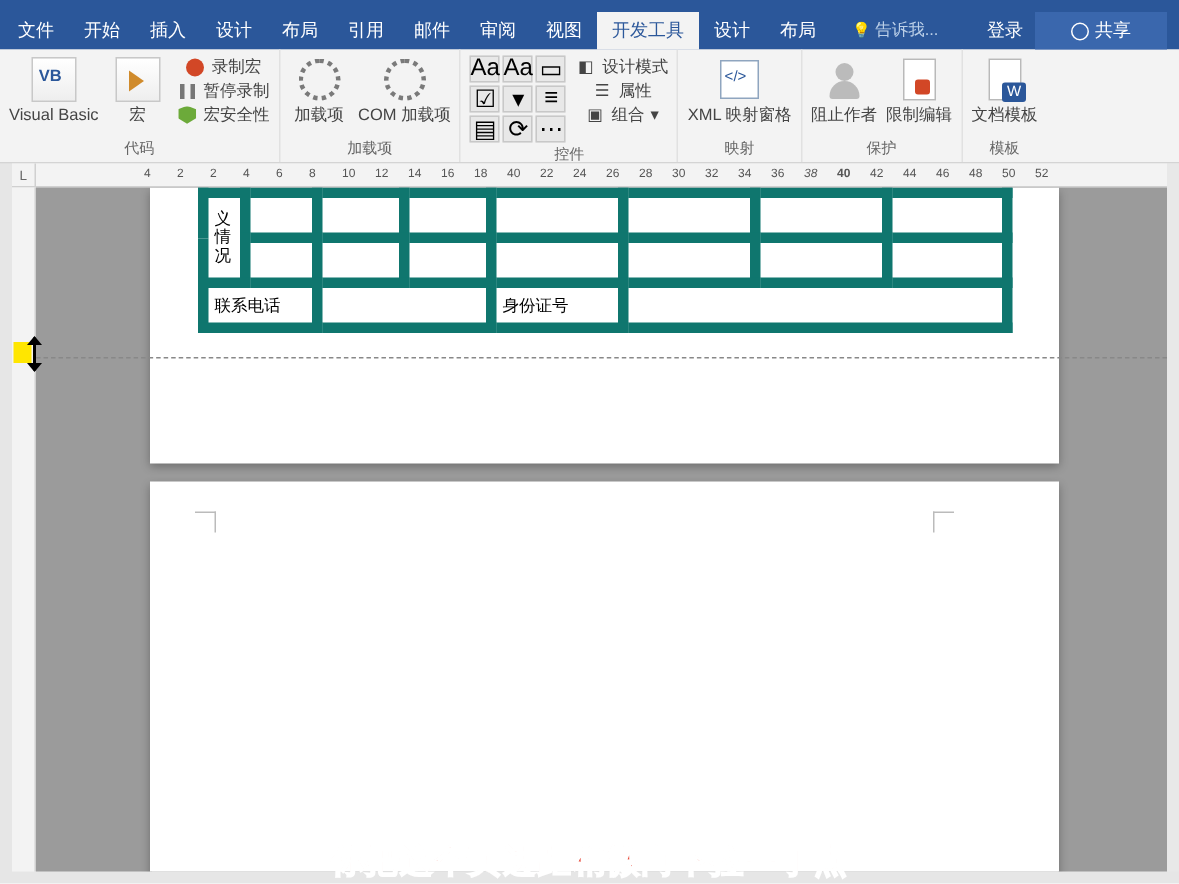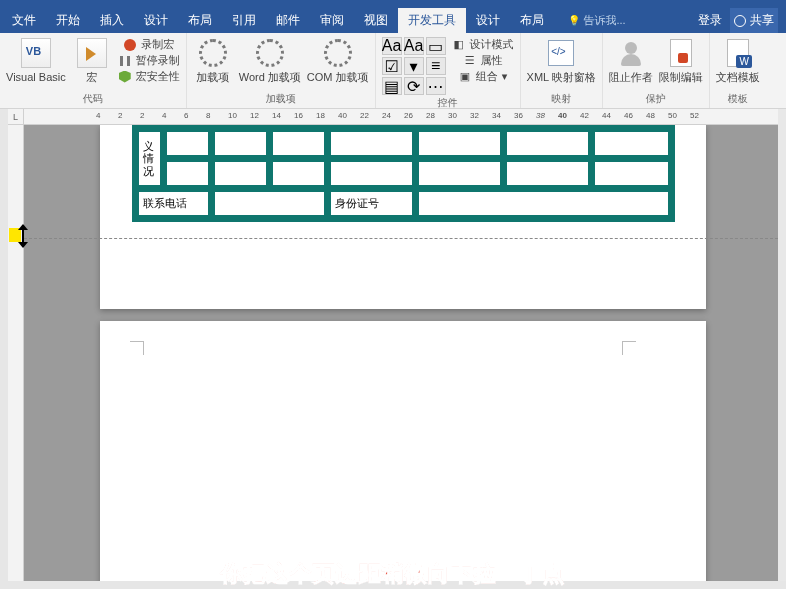--- a/index.html
+++ b/index.html
@@ -9,21 +9,21 @@
 .titlebar { background: #2b579a; height: 8px; }
 
 
 .menutabs { background: #2b579a; height: 25px; display: flex; align-items: center; padding: 0 2px; }
 .menutab { color: #fff; font-size: 12px; padding: 0 10px; height: 25px; line-height: 25px; cursor: pointer; }
 .menutab.active { background: #f3f3f3; color: #2b579a; }
 .menutab.tell { color: #bcd0e8; font-size: 11px; display: flex; align-items: center; gap: 3px; margin-left: 4px; }
 .menutab.tell::before { content: "💡"; font-size: 10px; }
 .right-actions { margin-left: auto; display: flex; align-items: center; gap: 2px; padding-right: 6px; }
 .right-action { color: #fff; font-size: 12px; padding: 0 6px; height: 25px; line-height: 25px; }
-.right-share { background: #3a67ad; display: flex; align-items: center; gap: 4px; padding: 0 4px; }
+.right-share { background: #3a67ad; display: flex; align-items: center; gap: 4px; padding: 0 24px; }
 .right-share::before { content: ""; width: 10px; height: 10px; border: 1.5px solid #fff; border-radius: 50%; display: inline-block; position: relative; }
 
 
 .ribbon { background: #f3f3f3; height: 76px; display: flex; border-bottom: 1px solid #d4d4d4; }
 .ribgrp { border-right: 1px solid #e1e1e1; display: flex; flex-direction: column; padding: 2px 6px 0; }
 .ribgrp-body { flex: 1; display: flex; align-items: flex-start; gap: 6px; padding-top: 2px; }
 .ribgrp-label { text-align: center; font-size: 10px; color: #666; padding: 1px 0 2px; }
 .bigbtn { display: flex; flex-direction: column; align-items: center; gap: 2px; cursor: pointer; min-width: 40px; }
 .bigbtn .ico { width: 32px; height: 32px; display: flex; align-items: center; justify-content: center; }
 .bigbtn .lbl { font-size: 11px; color: #444; text-align: center; line-height: 1.1; }
@@ -150,26 +150,20 @@
     <div class="ribgrp-label">代码</div>
   </div>
 
   <div class="ribgrp">
     <div class="ribgrp-body">
       <div class="bigbtn">
           <div class="ico">
             <div class="i-gear"></div>
           </div>
           <div class="lbl">加载项</div>
-        </div>
-      <div class="bigbtn">
-          <div class="ico">
-            <div class="i-gear"></div>
-          </div>
-          <div class="lbl">Word 加载项</div>
         </div>
       <div class="bigbtn">
           <div class="ico">
             <div class="i-gear"></div>
           </div>
           <div class="lbl">COM 加载项</div>
         </div>
     </div>
     <div class="ribgrp-label">加载项</div>
   </div>

